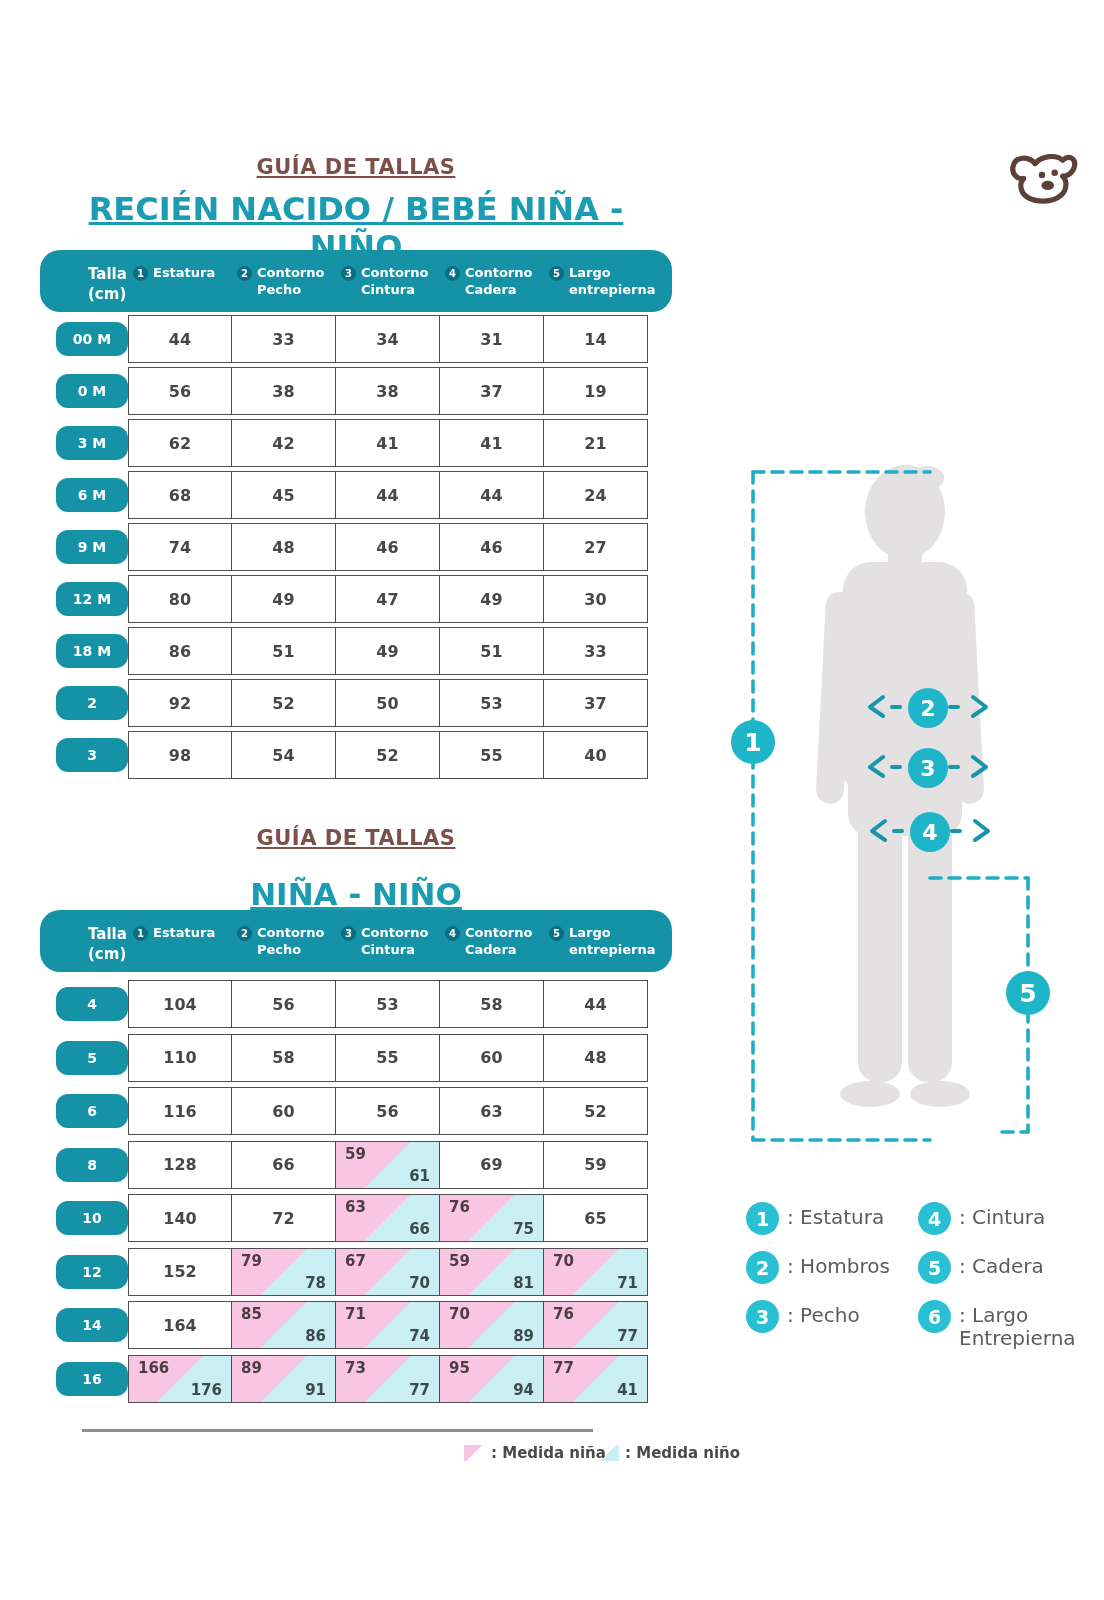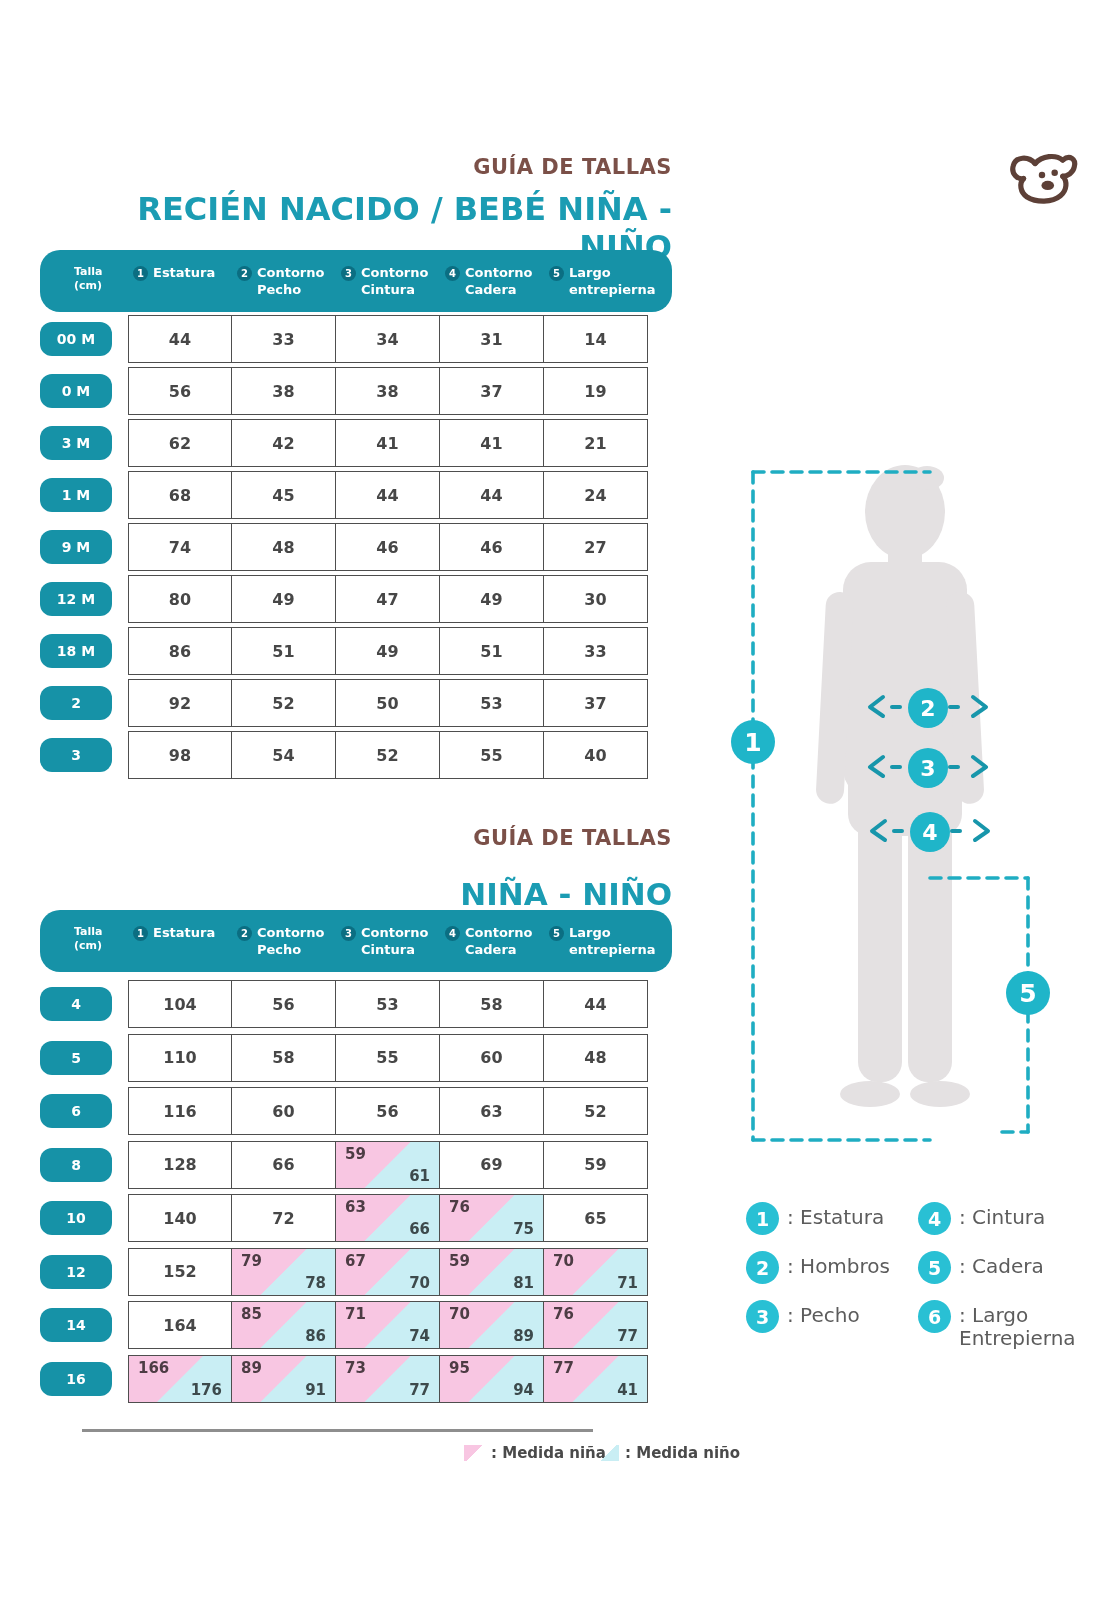--- a/index.html
+++ b/index.html
@@ -14,41 +14,41 @@
     --blue:#c9eef4;
     --cell-border:#4e4e4e;
     --cell-text:#474747;
     --legend-text:#5c5c5c;
     --sil:#e4e1e2;
   }
   html,body{margin:0;padding:0;background:#fff;}
   #page{position:relative;width:1104px;height:1600px;background:#fff;
         font-family:"DejaVu Sans", sans-serif;overflow:hidden;}
 
-  .h{position:absolute;left:40px;width:632px;text-align:right;}
+  .h{position:absolute;left:40px;width:632px;text-align:center;text-decoration:underline;}
   .h-small{font-size:21px;font-weight:600;color:var(--brown);letter-spacing:.5px;}
   .h-main{font-weight:800;color:var(--teal-title);}
 
   
   .band{position:absolute;left:40px;width:632px;height:62px;background:var(--teal);
         border-radius:20px;display:flex;align-items:flex-start;padding-top:15px;
         box-sizing:border-box;color:#fff;}
-  .talla{width:88px;padding-left:34px;font-size:11px;font-weight:700;line-height:1.3;box-sizing:border-box;}
+  .talla{width:88px;padding-left:48px;font-size:15px;font-weight:700;line-height:1.3;box-sizing:border-box;}
   .cols{display:flex;flex:1;}
   .bcol{width:104px;display:flex;gap:5px;padding-left:5px;box-sizing:border-box;
         font-size:13px;font-weight:700;line-height:1.3;align-items:flex-start;}
   .badge{width:15px;height:15px;border-radius:50%;background:var(--teal-dark);
          font-size:10px;font-weight:700;display:flex;align-items:center;justify-content:center;
          flex:0 0 15px;margin-top:1px;}
 
   
   .rows{position:absolute;left:40px;width:632px;}
   .trow{display:flex;height:48px;margin-bottom:4px;}
   .rows2 .trow{margin-bottom:5.5px;}
-  .pillcol{width:88px;display:flex;align-items:center;justify-content:flex-start;}
+  .pillcol{width:88px;display:flex;align-items:center;justify-content:flex-end;}
   .pill{width:72px;height:34px;background:var(--teal);border-radius:12px;color:#fff;
         font-size:14px;font-weight:700;display:flex;align-items:center;justify-content:center;}
   .cell{width:104px;box-sizing:border-box;border:1.6px solid var(--cell-border);border-left:none;
         background:#fff;display:flex;align-items:center;justify-content:center;
         font-size:16px;font-weight:700;color:var(--cell-text);}
   .pillcol + .cell{border-left:1.6px solid var(--cell-border);}
   .cell.split{position:relative;background:linear-gradient(135deg,var(--pink) 49.6%,var(--blue) 50.4%);}
   .v-nina{position:absolute;top:3px;left:9px;font-size:15px;font-weight:700;color:#4d3c44;}
   .v-nino{position:absolute;bottom:3px;right:9px;font-size:15px;font-weight:700;color:#3d4a4c;}
 
@@ -157,21 +157,21 @@
           <div class="pill">3 M</div>
         </div>
         <div class="cell">62</div>
         <div class="cell">42</div>
         <div class="cell">41</div>
         <div class="cell">41</div>
         <div class="cell">21</div>
       </div>
       <div class="trow">
         <div class="pillcol">
-          <div class="pill">1 M</div>
+          <div class="pill">6 M</div>
         </div>
         <div class="cell">68</div>
         <div class="cell">45</div>
         <div class="cell">44</div>
         <div class="cell">44</div>
         <div class="cell">24</div>
       </div>
       <div class="trow">
         <div class="pillcol">
           <div class="pill">9 M</div>

